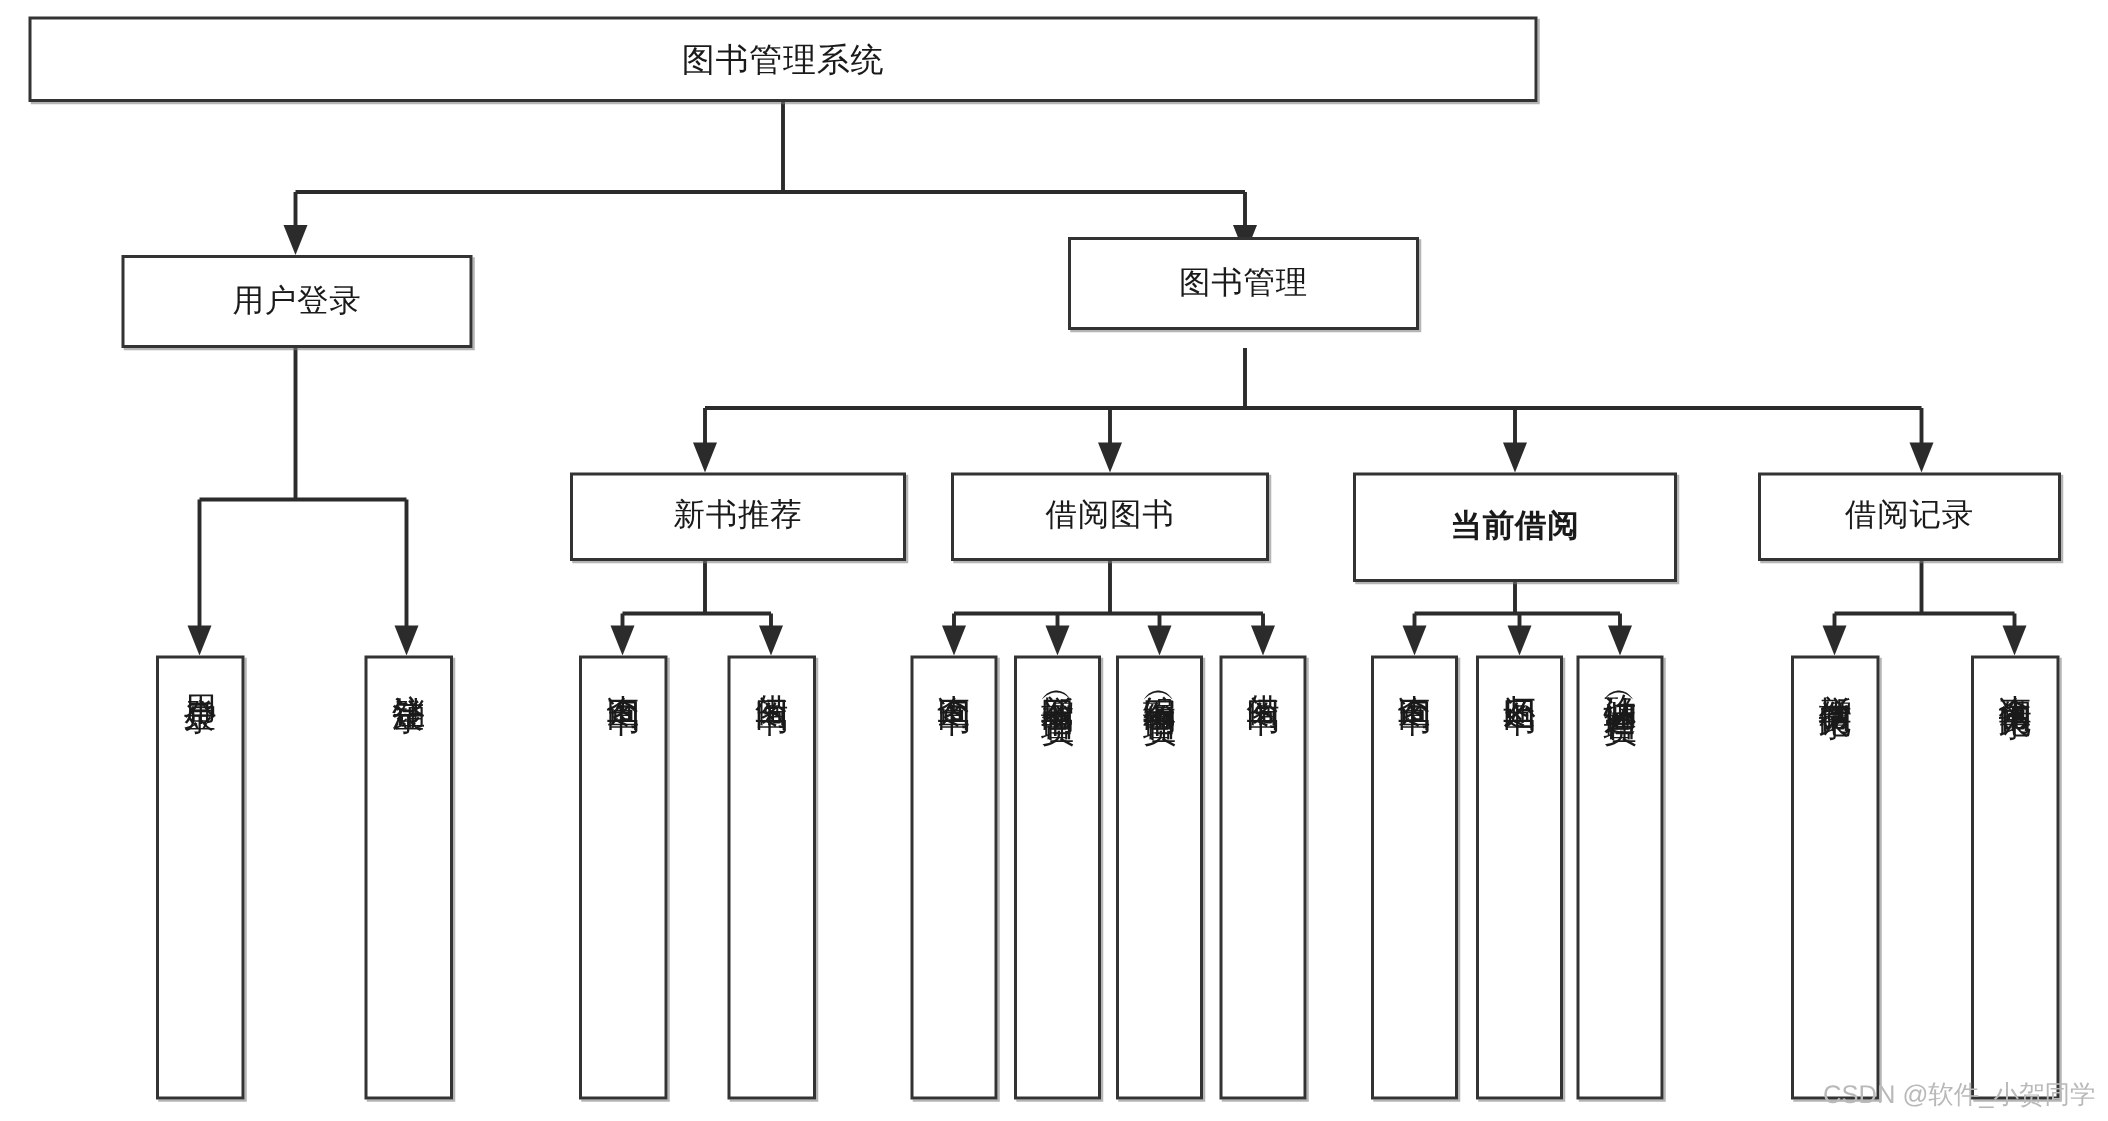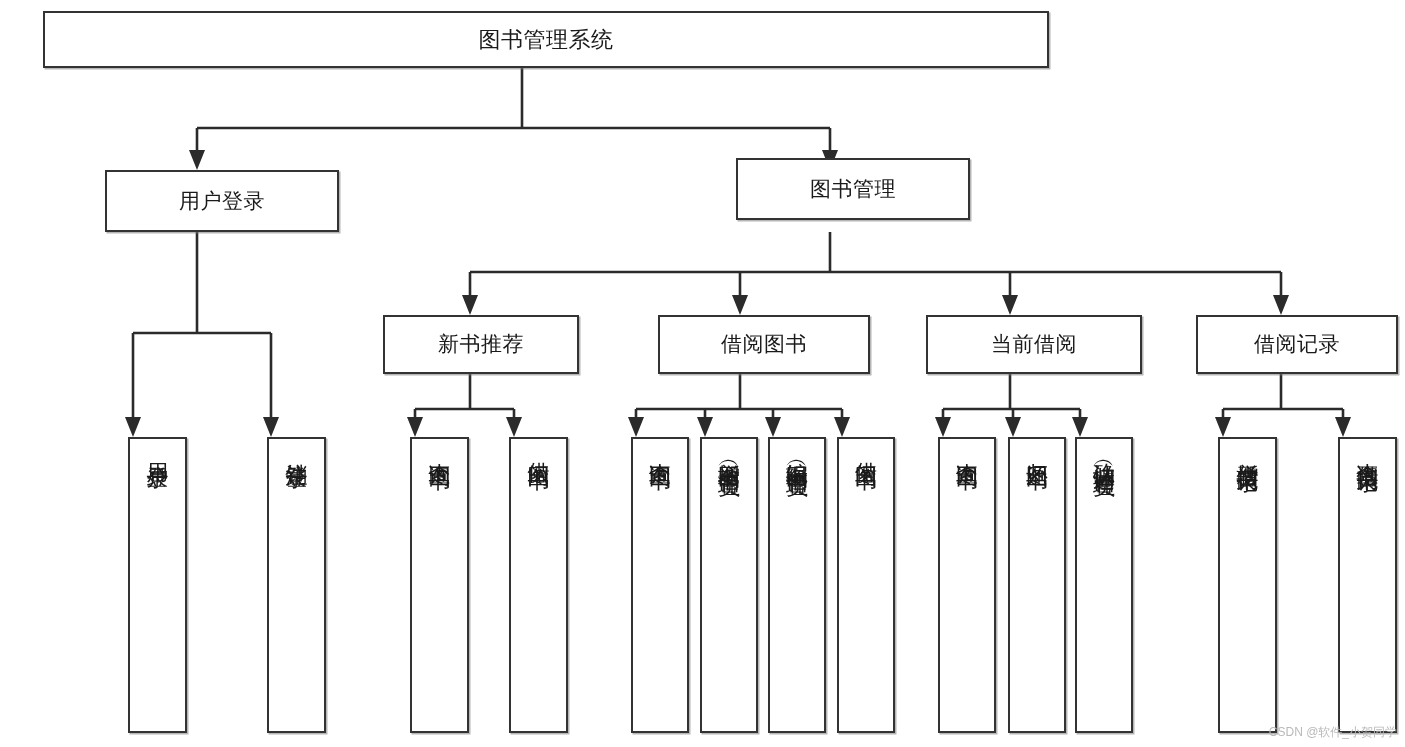--- a/index.html
+++ b/index.html
@@ -40,21 +40,20 @@
   .node {
     position: absolute;
     box-sizing: border-box;
     background: #ffffff;
     border: 2.4px solid #333333;
     box-shadow: 1.5px 1.5px 0 rgba(120,120,120,0.55);
     display: flex;
     align-items: center;
     justify-content: center;
     color: #1a1a1a;
-    margin-left: 24px;
   }
   .node .label {
     display: block;
     text-align: center;
     line-height: 1.18;
     color: #1a1a1a;
     letter-spacing: 0.5px;
   }
   
   .node.horiz .label {
@@ -75,21 +74,21 @@
     font-size: 22px;
     line-height: 1;
     letter-spacing: 2px;
     white-space: nowrap;
   }
   
   #watermark {
     position: absolute;
     right: 8px;
     bottom: 6px;
-    font-size: 12px;
+    font-size: 17px;
     color: #b9b9b9;
     white-space: nowrap;
     user-select: none;
   }
 </style>
 </head>
 <body>
 
 <div id="canvas">
 
@@ -159,27 +158,27 @@
     <span class="label">图书管理系统</span>
   </div>
 
   <div class="node horiz" style="left:81px; top:170px; width:234px; height:62px;">
     <span class="label">用户登录</span>
   </div>
   <div class="node horiz" style="left:712px; top:158px; width:234px; height:62px;">
     <span class="label">图书管理</span>
   </div>
 
-  <div class="node horiz" style="left:359px; top:315px; width:196px; height:59px;">
+  <div class="node horiz" style="left:380px; top:315px; width:224px; height:59px;">
     <span class="label">新书推荐</span>
   </div>
   <div class="node horiz" style="left:634px; top:315px; width:212px; height:59px;">
     <span class="label">借阅图书</span>
   </div>
-  <div class="node horiz" style="left:902px; top:315px; width:216px; height:59px;">
+  <div class="node horiz" style="left:902px; top:315px; width:216px; height:73px;font-weight:bold;">
     <span class="label">当前借阅</span>
   </div>
   <div class="node horiz" style="left:1172px; top:315px; width:202px; height:59px;">
     <span class="label">借阅记录</span>
   </div>
 
   <div class="node vert" style="left:104px; top:437px; width:59px; height:296px;">
     <span class="label">用户登录</span>
   </div>
   <div class="node vert" style="left:243px; top:437px; width:59px; height:296px;">

